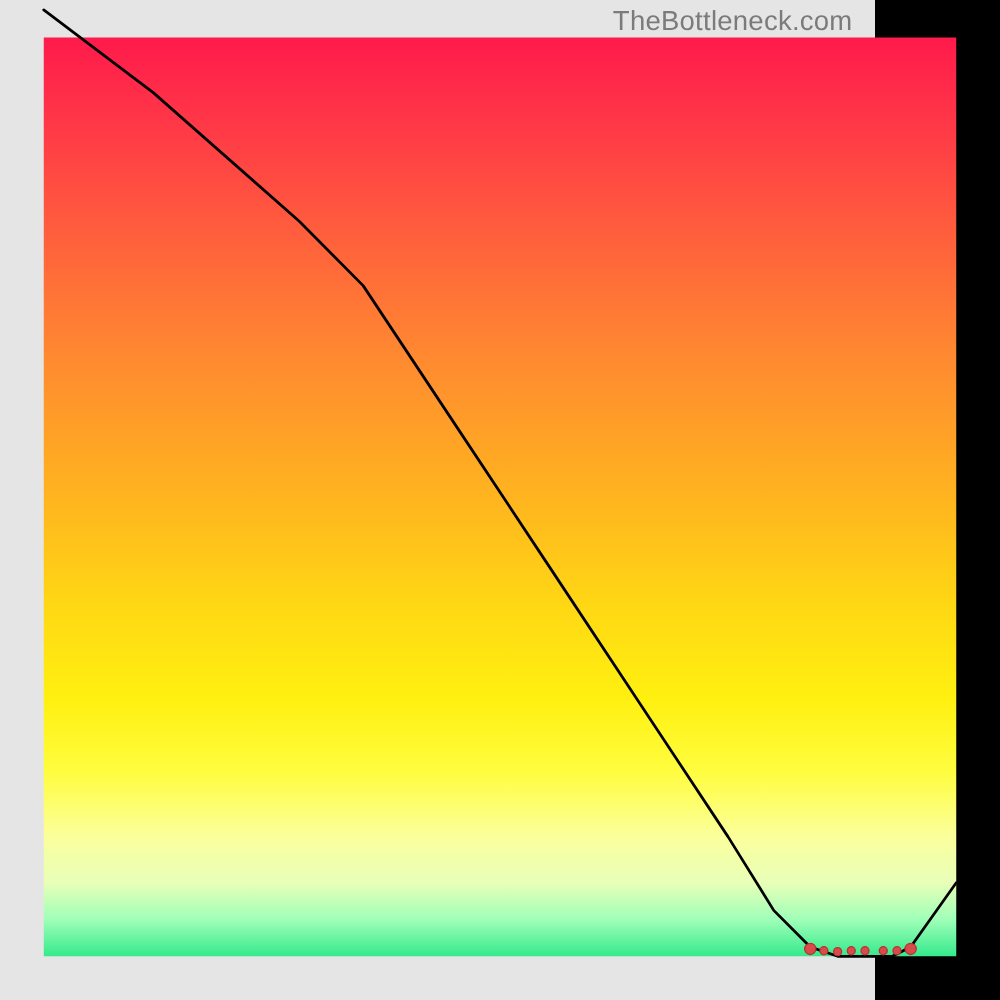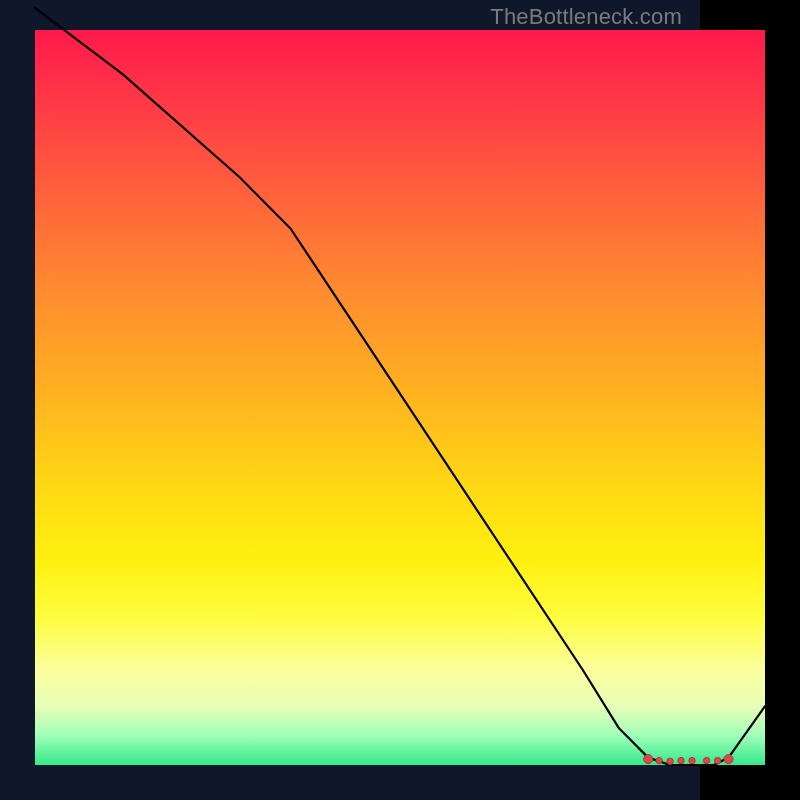--- a/index.html
+++ b/index.html
@@ -8,21 +8,21 @@
     width: 800px;
     height: 800px;
     background: #000;
     font-family: Arial, Helvetica, sans-serif;
     overflow: hidden;
   }
   .frame {
     position: relative;
     width: 700px;
     height: 800px;
-    background: #0f172a;
+    background: #e5e5e5;
   }
   .watermark {
     position: absolute;
     top: 4px;
     right: 18px;
     color: #7b7b7b;
     font-size: 22px;
     font-weight: 500;
     letter-spacing: 0.2px;
   }

